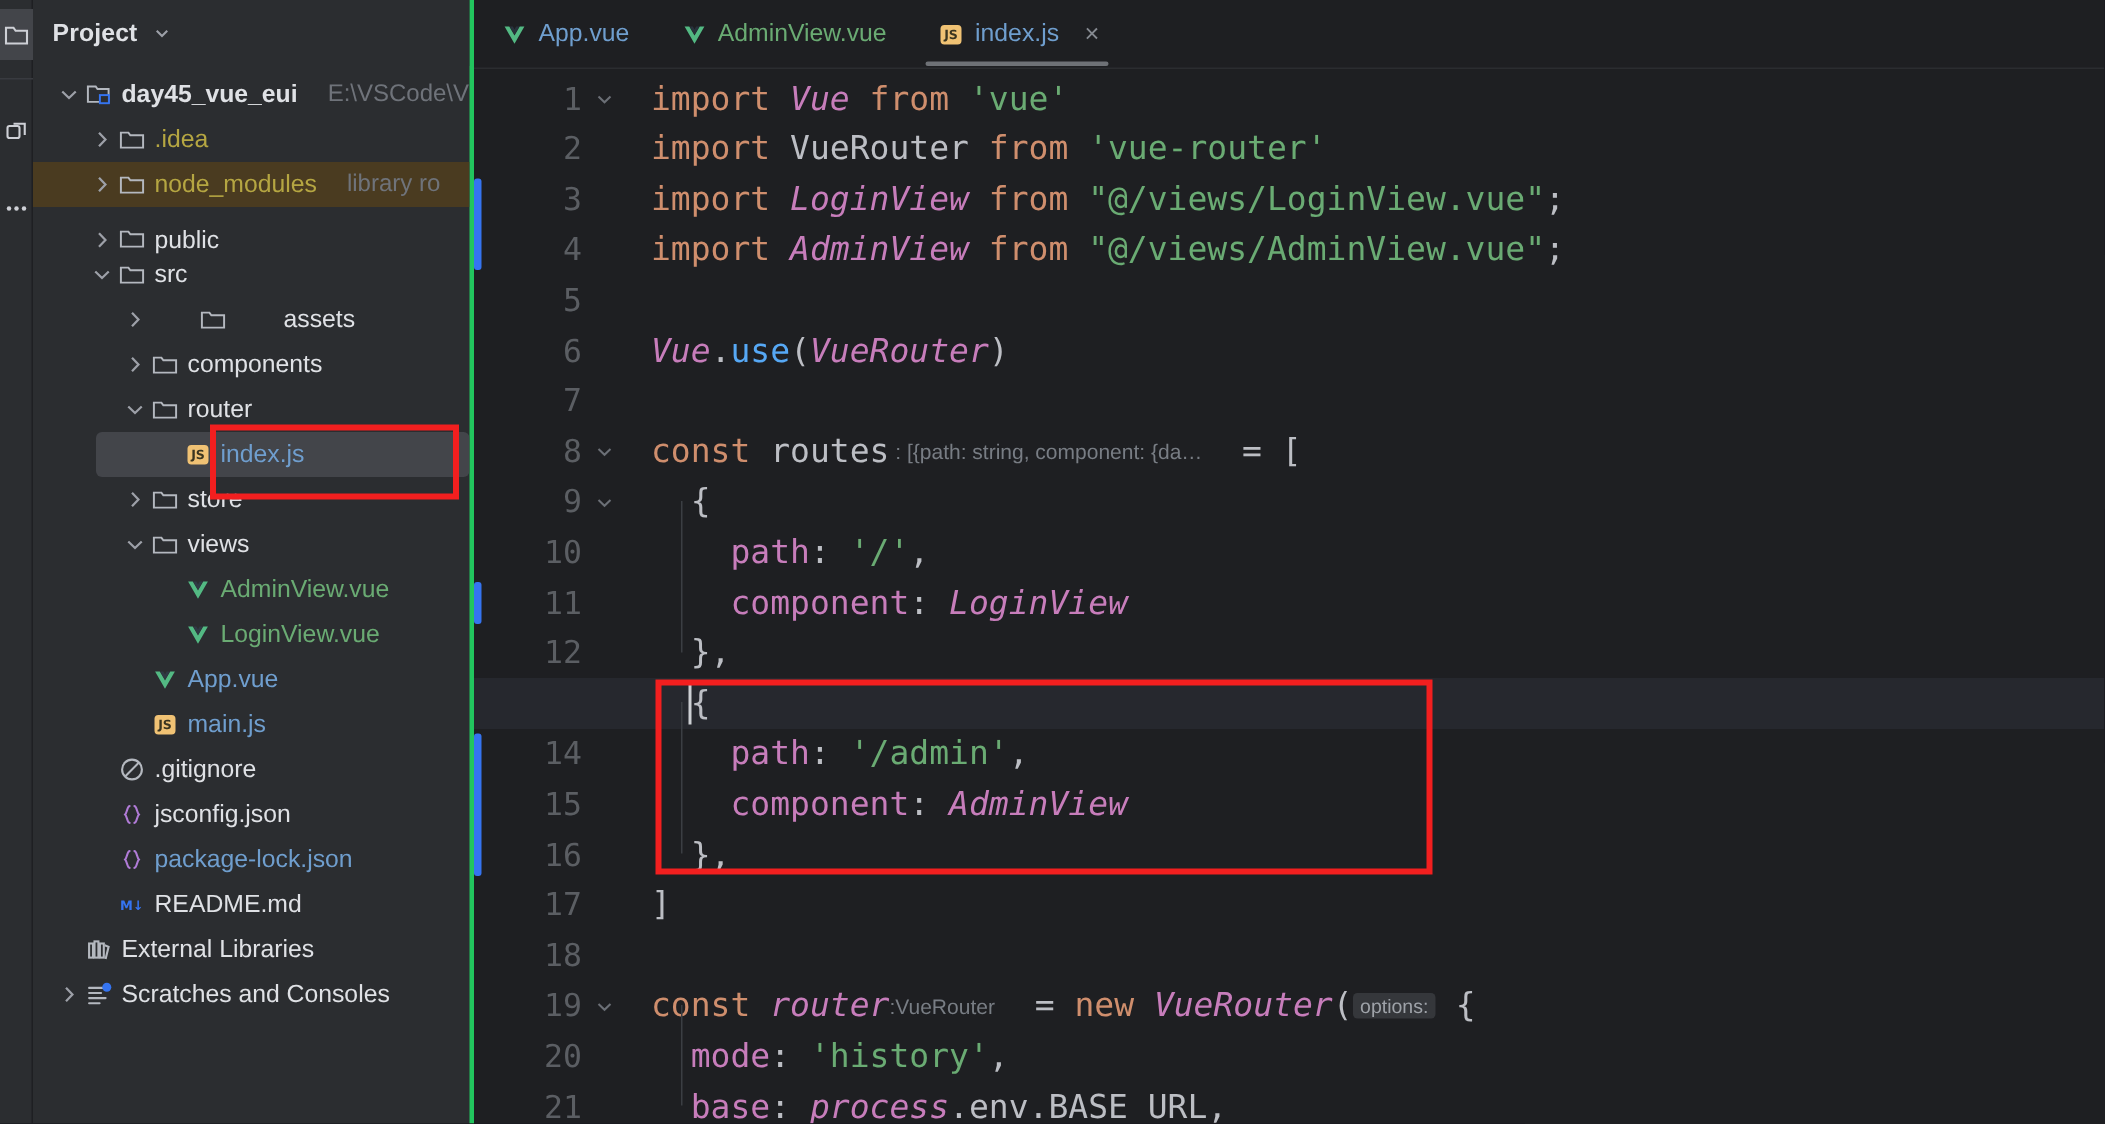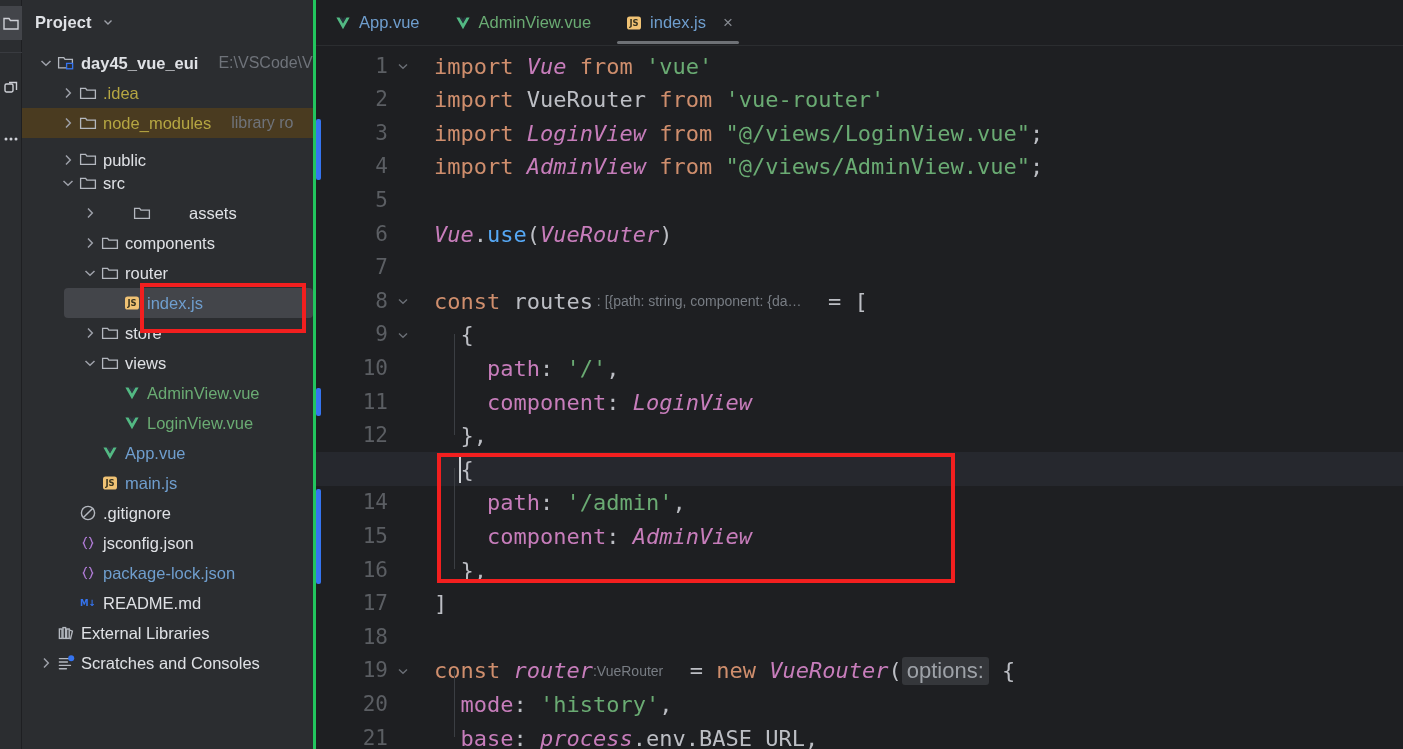--- a/index.html
+++ b/index.html
@@ -179,21 +179,21 @@
     font-family: "Liberation Sans", sans-serif;
     font-size: 14px;
     font-style: normal;
   }
   .t-hintbox {
     color: #9ea2a8;
     background: #35373b;
     border-radius: 3px;
     padding: 1px 5px;
     font-family: "Liberation Sans", sans-serif;
-    font-size: 22px;
+    font-size: 13px;
   }
 
   
   .redbox {
     position: absolute;
     border: 4px solid #f21f1f;
     pointer-events: none;
     z-index: 50;
   }
 </style>

